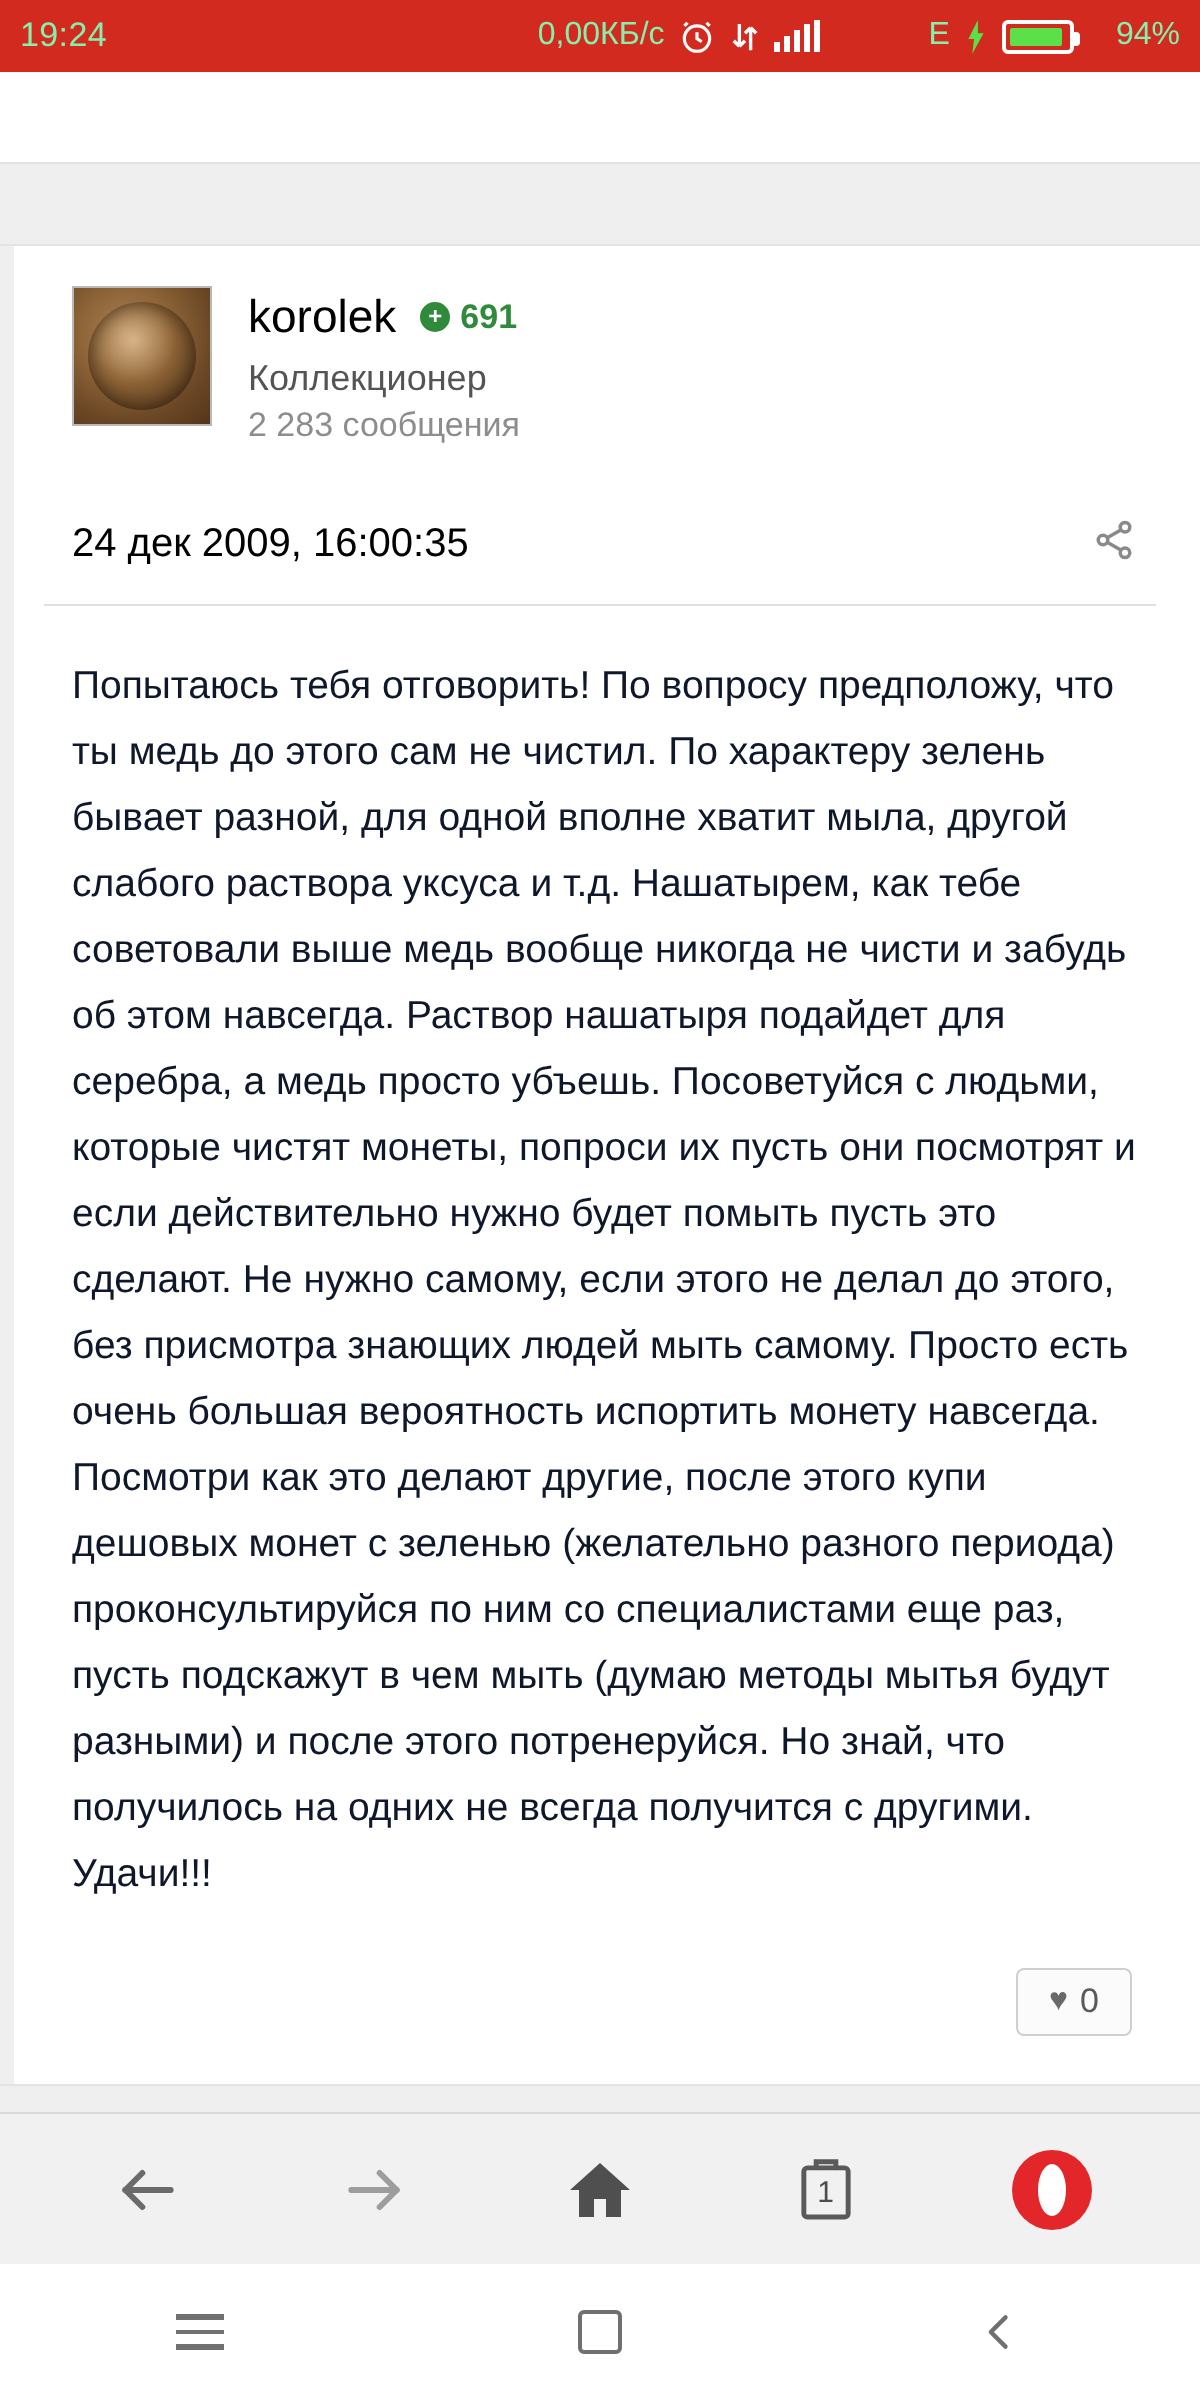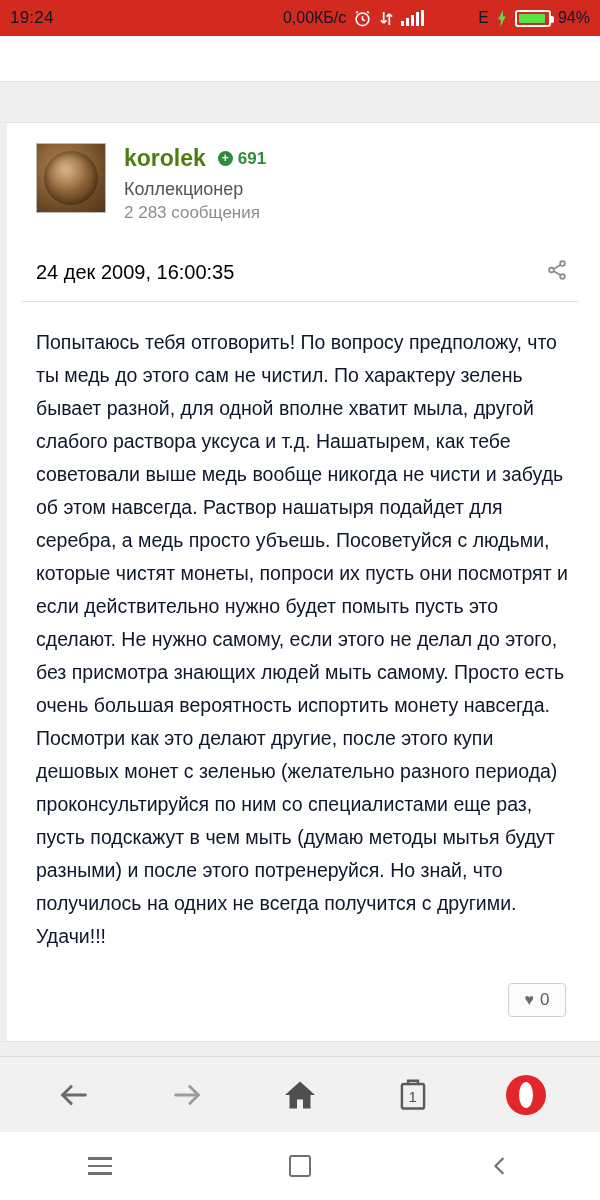--- a/index.html
+++ b/index.html
@@ -7,21 +7,21 @@
     width: 600px; height: 1200px;
     font-family: "Liberation Sans", sans-serif;
     background: #ffffff;
     overflow: hidden;
   }
 
   
   .status-bar {
     height: 36px;
     background: #d32a20;
-    color: #0f172a;
+    color: #86efac;
     display: flex;
     align-items: center;
     padding: 0 10px;
     font-size: 17px;
     position: relative;
   }
   .status-clock { font-size: 17px; letter-spacing: .2px; }
   .status-right {
     position: absolute; right: 10px; top: 0; height: 100%;
     display: flex; align-items: center; gap: 7px;
@@ -31,21 +31,21 @@
   .sb-icon svg { display: block; }
   .batt {
     width: 36px; height: 17px; border: 2px solid #fff; border-radius: 3px;
     position: relative; display: flex; align-items: center; padding: 2px;
   }
   .batt:after {
     content: ""; position: absolute; right: -5px; top: 4px;
     width: 3px; height: 7px; background: #fff; border-radius: 0 2px 2px 0;
   }
   .batt-fill { background: #5ce04a; height: 100%; width: 94%; border-radius: 1px; }
-  .batt-text { font-size: 16px; }
+  .batt-text { font-size: 16px; margin-left: 14px; }
   .signal-bars { display: flex; align-items: flex-end; gap: 2px; height: 16px; }
   .signal-bars i { width: 3px; background: #fff; display: block; }
 
   
   .viewport { height: 1020px; background: #efefef; overflow: hidden; position: relative; }
 
   .prev-post-tail {
     background: #ffffff;
     height: 46px;
     border-bottom: 1px solid #e2e2e2;
@@ -78,21 +78,21 @@
   .avatar:after{
     content:"";
     position:absolute; left:10%; top:10%; width:80%; height:80%;
     border-radius:50%;
     background: radial-gradient(circle at 42% 36%, rgba(255,225,180,.55) 0%, rgba(150,104,55,.25) 45%, rgba(60,38,18,.55) 100%);
     box-shadow: inset 0 0 10px rgba(0,0,0,.5);
   }
   .author-meta { padding-top: 2px; }
   .author-line { display: flex; align-items: center; gap: 12px; }
   .author-name {
-    font-size: 23px; font-weight: bold; color: #4d7c0f;
+    font-size: 23px; font-weight: normal; color: #000000;
   }
   .rep-badge {
     display: inline-flex; align-items: center; gap: 5px;
     color: #2f8a3a; font-size: 17px; font-weight: bold;
   }
   .rep-dot {
     width: 15px; height: 15px; border-radius: 50%;
     background: #2f8a3a; color: #fff; font-size: 12px; line-height: 15px;
     text-align: center; font-weight: bold;
   }

